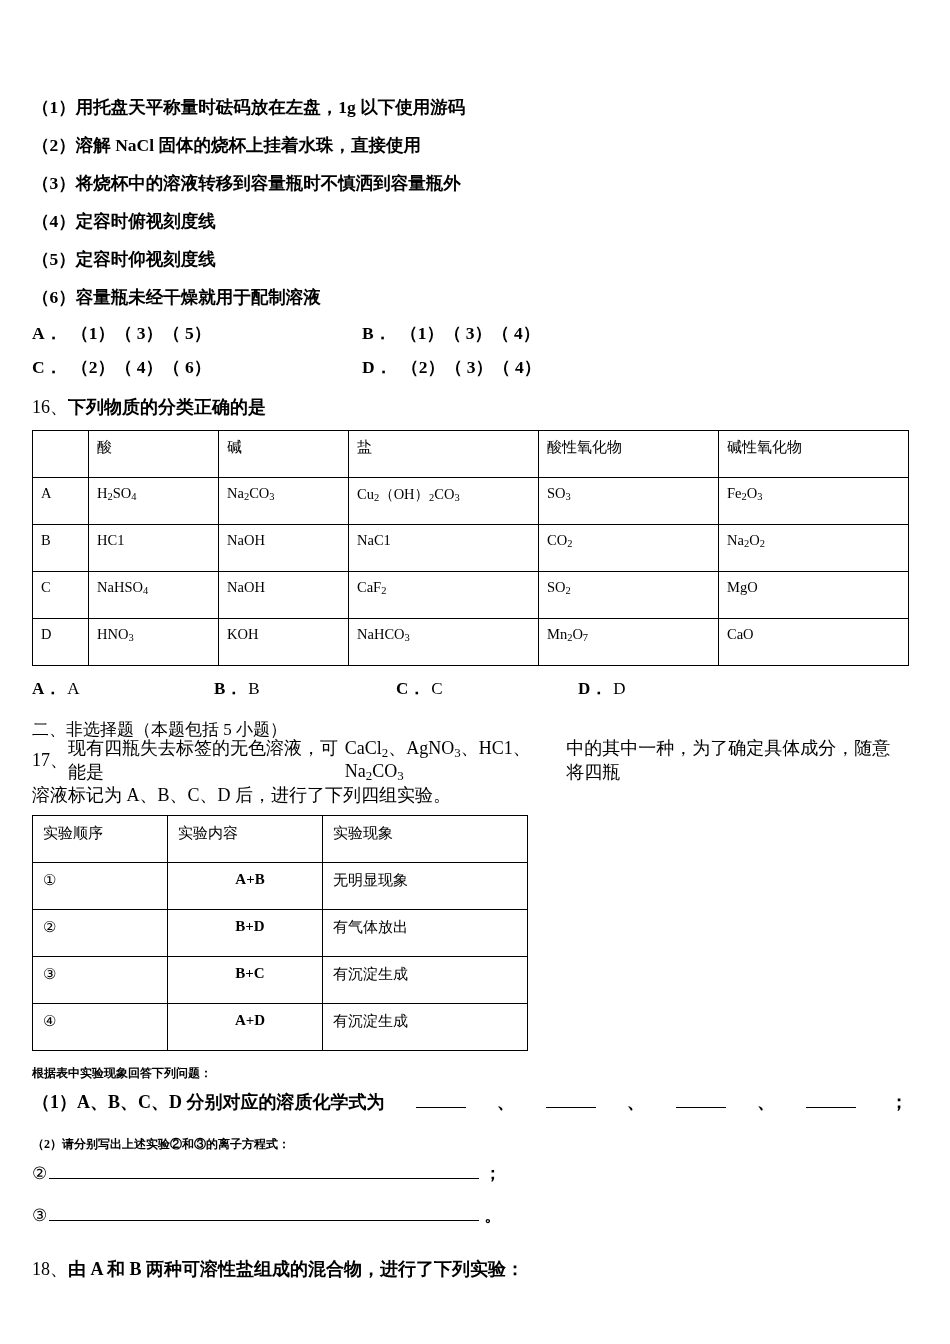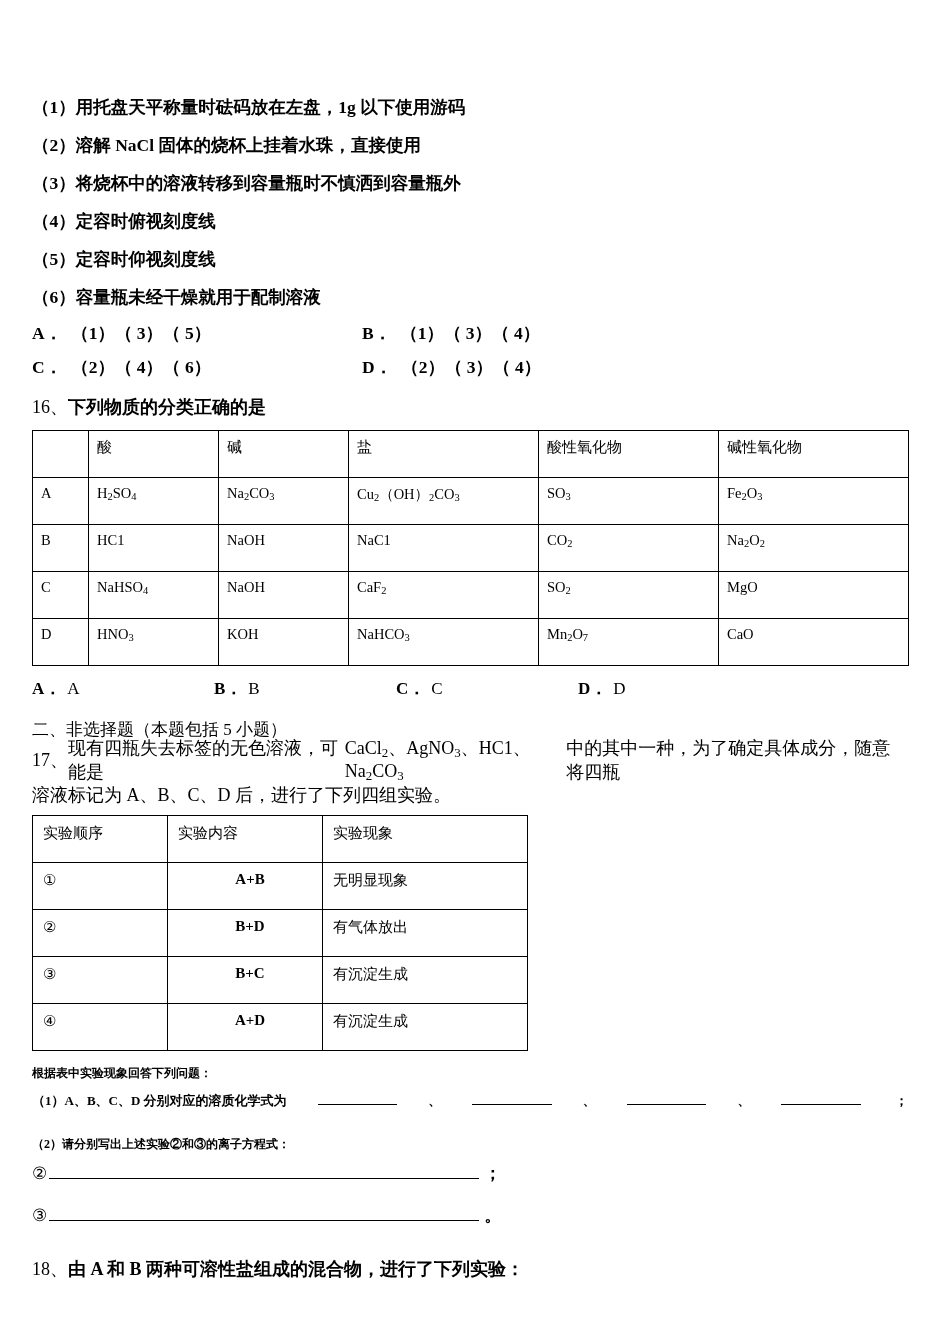--- a/index.html
+++ b/index.html
@@ -103,21 +103,21 @@
 
   table.exp-table { width: 495px; font-size: 15px; padding-left: 36px; }
   table.exp-table td { height: 30px; padding: 8px 0 8px 10px; }
   table.exp-table .hdr { font-weight: normal; }
   table.exp-table .bold-cell { font-weight: bold; text-align: center; }
 
   sub { font-size: 0.72em; vertical-align: -0.22em; }
 
   
   .fill-line {
-    font-size: 13px;
+    font-size: 18px;
     height: 36px;
     display: flex;
     align-items: baseline;
     font-weight: bold;
     white-space: nowrap;
     gap: 29px;
   }
   .blank {
     display: inline-block;
     border-bottom: 1.4px solid #000;

